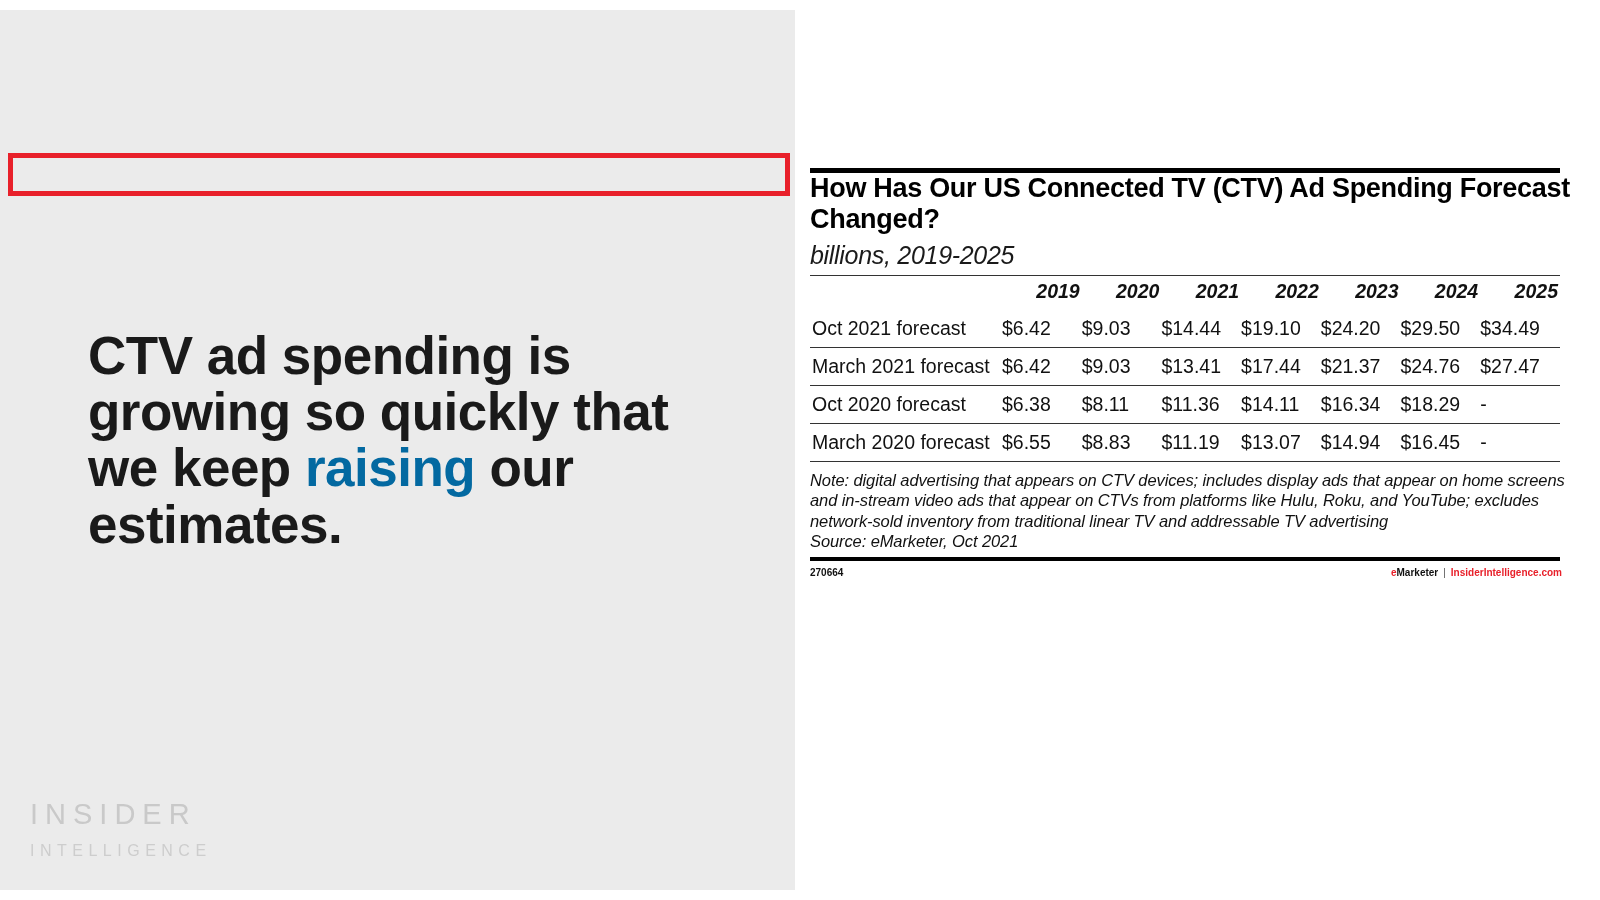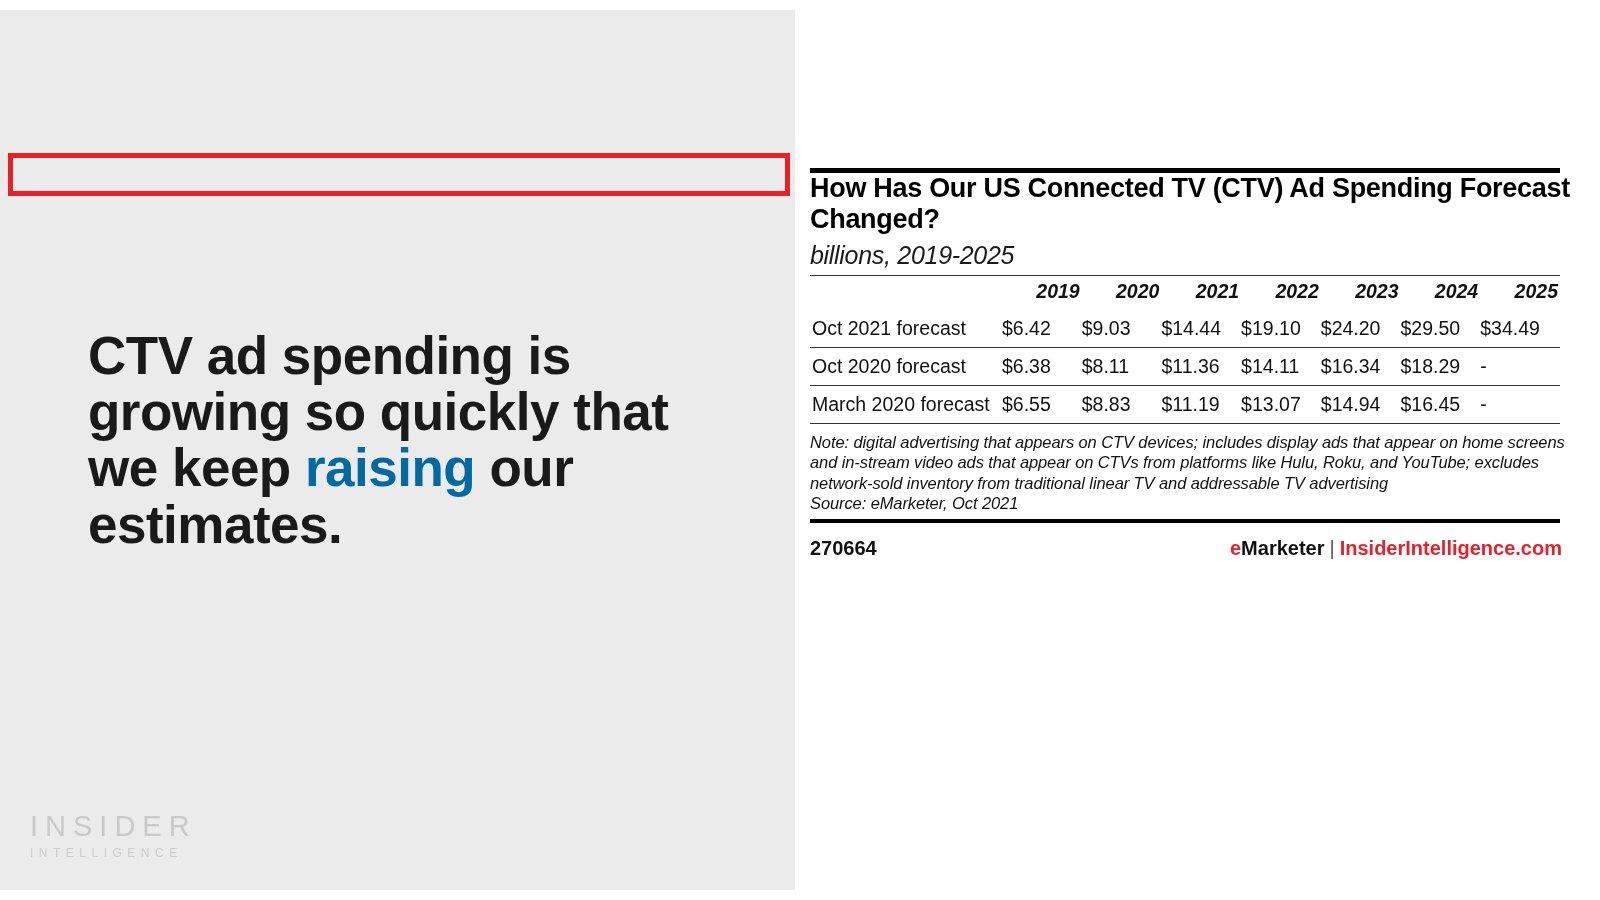--- a/index.html
+++ b/index.html
@@ -45,26 +45,26 @@
     color: #cfcfcf;
   }
   #logo-line-1 {
     font-size: 29px;
     letter-spacing: 7px;
     font-weight: 400;
     color: #c9c9c9;
     line-height: 1.2;
   }
   #logo-line-2 {
-    font-size: 12px;
+    font-size: 16px;
     letter-spacing: 5.5px;
     font-weight: 400;
     color: #cdcdcd;
     line-height: 1.3;
-    margin-top: 3px;
+    margin-top: 9px;
   }
 
   
   #chart-card {
     position: absolute;
     left: 810px;
     top: 168px;
     width: 790px;
   }
 
@@ -173,26 +173,26 @@
   }
 
   #bottom-rule {
     margin-top: 6px;
     height: 4px;
     background: #000000;
     width: 750px;
   }
 
   #footer {
-    margin-top: 14px;
+    margin-top: 6px;
     width: 752px;
     display: flex;
     justify-content: space-between;
     align-items: flex-start;
-    font-size: 20px;
+    font-size: 10px;
     font-weight: bold;
   }
   #footer-id { color: #111111; }
   #footer-brand { white-space: nowrap; }
   #footer-brand .e { color: #e8202a; }
   #footer-brand .marketer { color: #111111; }
   #footer-brand .sep { color: #555555; font-weight: normal; padding: 0 5px; }
   #footer-brand .site { color: #e8202a; }
 </style>
 </head>
@@ -239,20 +239,30 @@
         <td class="col-label">Oct 2021 forecast</td>
         <td class="col-val">$6.42</td>
         <td class="col-val">$9.03</td>
         <td class="col-val">$14.44</td>
         <td class="col-val">$19.10</td>
         <td class="col-val">$24.20</td>
         <td class="col-val">$29.50</td>
         <td class="col-val">$34.49</td>
       </tr>
       <tr>
+        <td class="col-label">March 2021 forecast</td>
+        <td class="col-val">$6.42</td>
+        <td class="col-val">$9.03</td>
+        <td class="col-val">$13.41</td>
+        <td class="col-val">$17.44</td>
+        <td class="col-val">$21.37</td>
+        <td class="col-val">$24.76</td>
+        <td class="col-val">$27.47</td>
+      </tr>
+      <tr>
         <td class="col-label">Oct 2020 forecast</td>
         <td class="col-val">$6.38</td>
         <td class="col-val">$8.11</td>
         <td class="col-val">$11.36</td>
         <td class="col-val">$14.11</td>
         <td class="col-val">$16.34</td>
         <td class="col-val">$18.29</td>
         <td class="col-val">-</td>
       </tr>
       <tr>

